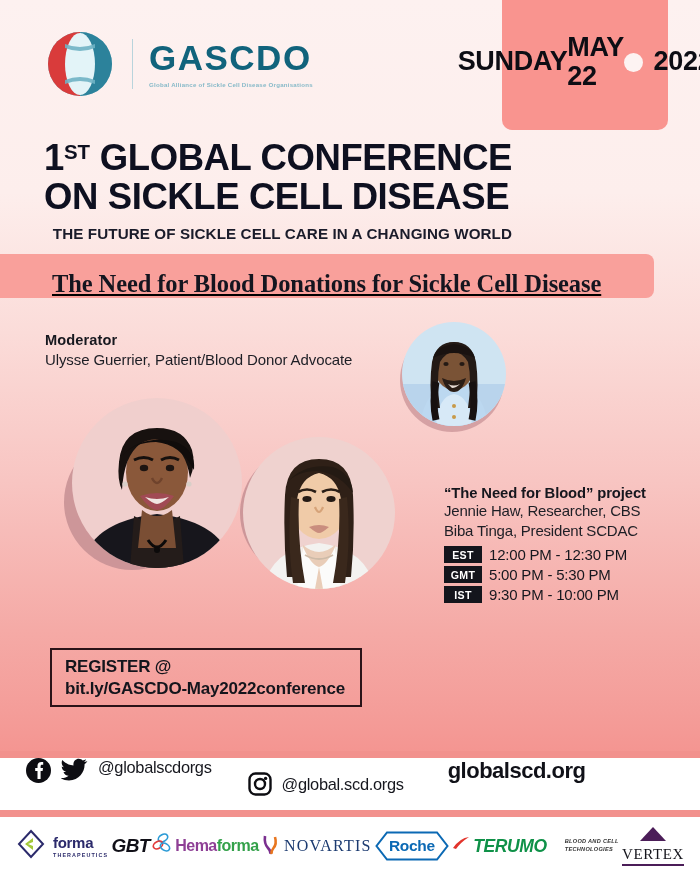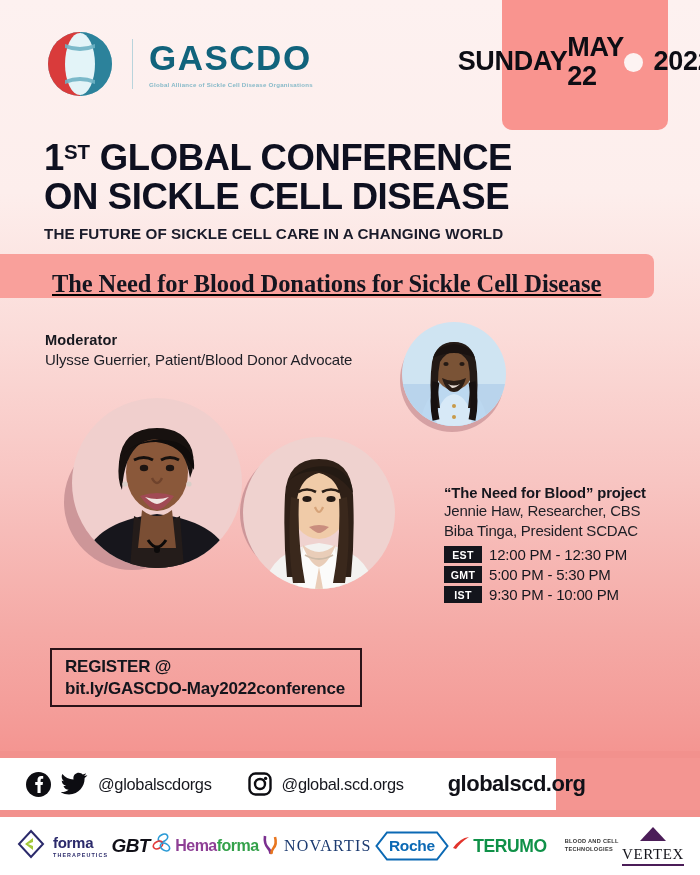--- a/index.html
+++ b/index.html
@@ -114,20 +114,21 @@
     vertical-align: 0.52em;
     letter-spacing: 0;
   }
   .title-sub {
     font-size: 15.2px;
     font-weight: bold;
     color: #1a1b2a;
     letter-spacing: 0.1px;
     margin-top: 8px;
     text-transform: uppercase;
+    text-align: right;
   }
 
   
   .session-banner {
     position: absolute;
     left: 0;
     top: 254px;
     width: 654px;
     height: 44px;
     background: #f9a09b;
@@ -234,24 +235,23 @@
   .rule-top, .rule-bot {
     position: absolute;
     left: 0; width: 700px; height: 7px;
     background: #f2918d;
   }
   .rule-top { top: 751px; }
   .rule-bot { top: 810px; }
   .social {
     position: absolute;
     left: 0; top: 758px;
-    width: 556px; height: 52px;
+    width: 700px; height: 52px;
     background: #ffffff;
     display: flex;
-    align-items: center;
     padding-left: 26px;
   }
   .social .icon { display: inline-flex; margin-right: 10px; }
   .social .handle {
     font-size: 16.4px;
     color: #17181f;
     letter-spacing: -0.3px;
   }
   .grp { display: flex; align-items: center; }
   .grp.ig { margin-left: 36px; }
@@ -295,21 +295,21 @@
     position: relative;
     width: 74px; height: 30px;
     display: flex; align-items: center; justify-content: center;
   }
   .s-roche .n {
     font-size: 15.5px; font-weight: bold; color: #0b69b4;
     letter-spacing: -0.3px; position: relative; z-index: 2;
   }
   .s-roche svg { position: absolute; inset: 0; }
 
-  .s-terumo { gap: 18px; }
+  .s-terumo { gap: 18px; font-style: italic; }
   .s-terumo .lead { display: flex; align-items: center; gap: 3px; }
   .s-terumo .n { font-size: 17.5px; font-weight: bold; color: #0f9148; letter-spacing: -0.4px; }
   .s-terumo .t { display: flex; flex-direction: column; }
   .s-terumo .t span { font-size: 5.6px; font-weight: bold; color: #333; letter-spacing: 0.3px; line-height: 1.35; }
 
   .s-vertex { flex-direction: column; align-items: center; }
   .s-vertex .n {
     font-family: "Liberation Serif", serif;
     font-size: 15px; color: #15151c; letter-spacing: 0.6px;
     border-bottom: 2.5px solid #4b1d58; padding-bottom: 1px;

